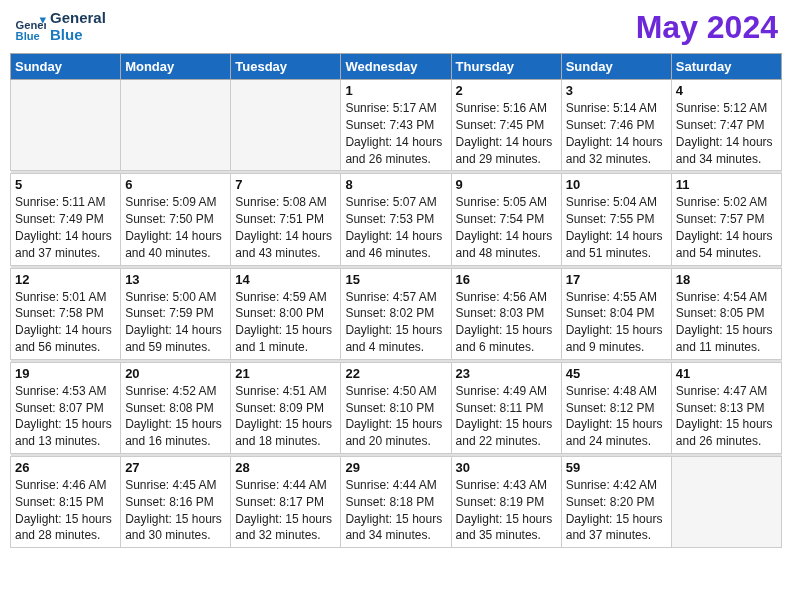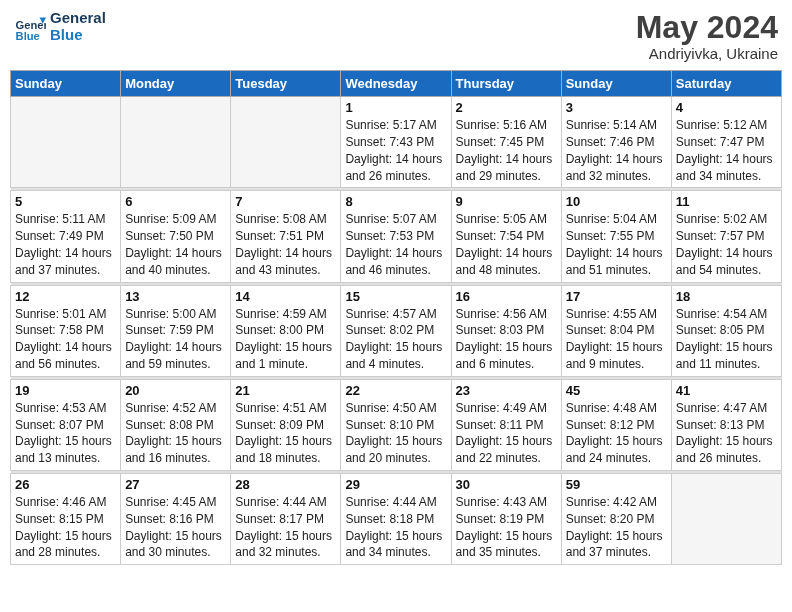--- a/index.html
+++ b/index.html
@@ -25,21 +25,21 @@
     .logo-icon {
       width: 32px;
       height: 32px;
     }
     .title-area {
       text-align: right;
     }
     .month-title {
       font-size: 32px;
       font-weight: bold;
-      color: #404040;
+      color: #6d28d9;
       line-height: 1.1;
     }
     .subtitle {
       font-size: 15px;
       color: #333;
     }
     .calendar {
       width: 100%;
       border-collapse: collapse;
       padding-left: 13px;
@@ -88,21 +88,20 @@
       <text x="2" y="36" font-size="14" font-weight="bold" fill="#1a7abf">Blue</text>
       <polygon points="32,8 40,8 36,16" fill="#1a7abf"></polygon>
     </svg>
     <div>
       <div style="font-size:15px;font-weight:bold;color:#1a3a5c;line-height:1.1;">General</div>
       <div style="font-size:15px;font-weight:bold;color:#1a7abf;line-height:1.1;">Blue</div>
     </div>
   </div>
   <div class="title-area">
     <div class="month-title">May 2024</div>
-    <div class="subtitle">Andriyivka, Ukraine</div>
   </div>
 </div>
 
 <table class="calendar">
   <thead>
     <tr>
     <th>Sunday</th>
         <th>Monday</th>
         <th>Tuesday</th>
         <th>Wednesday</th>

